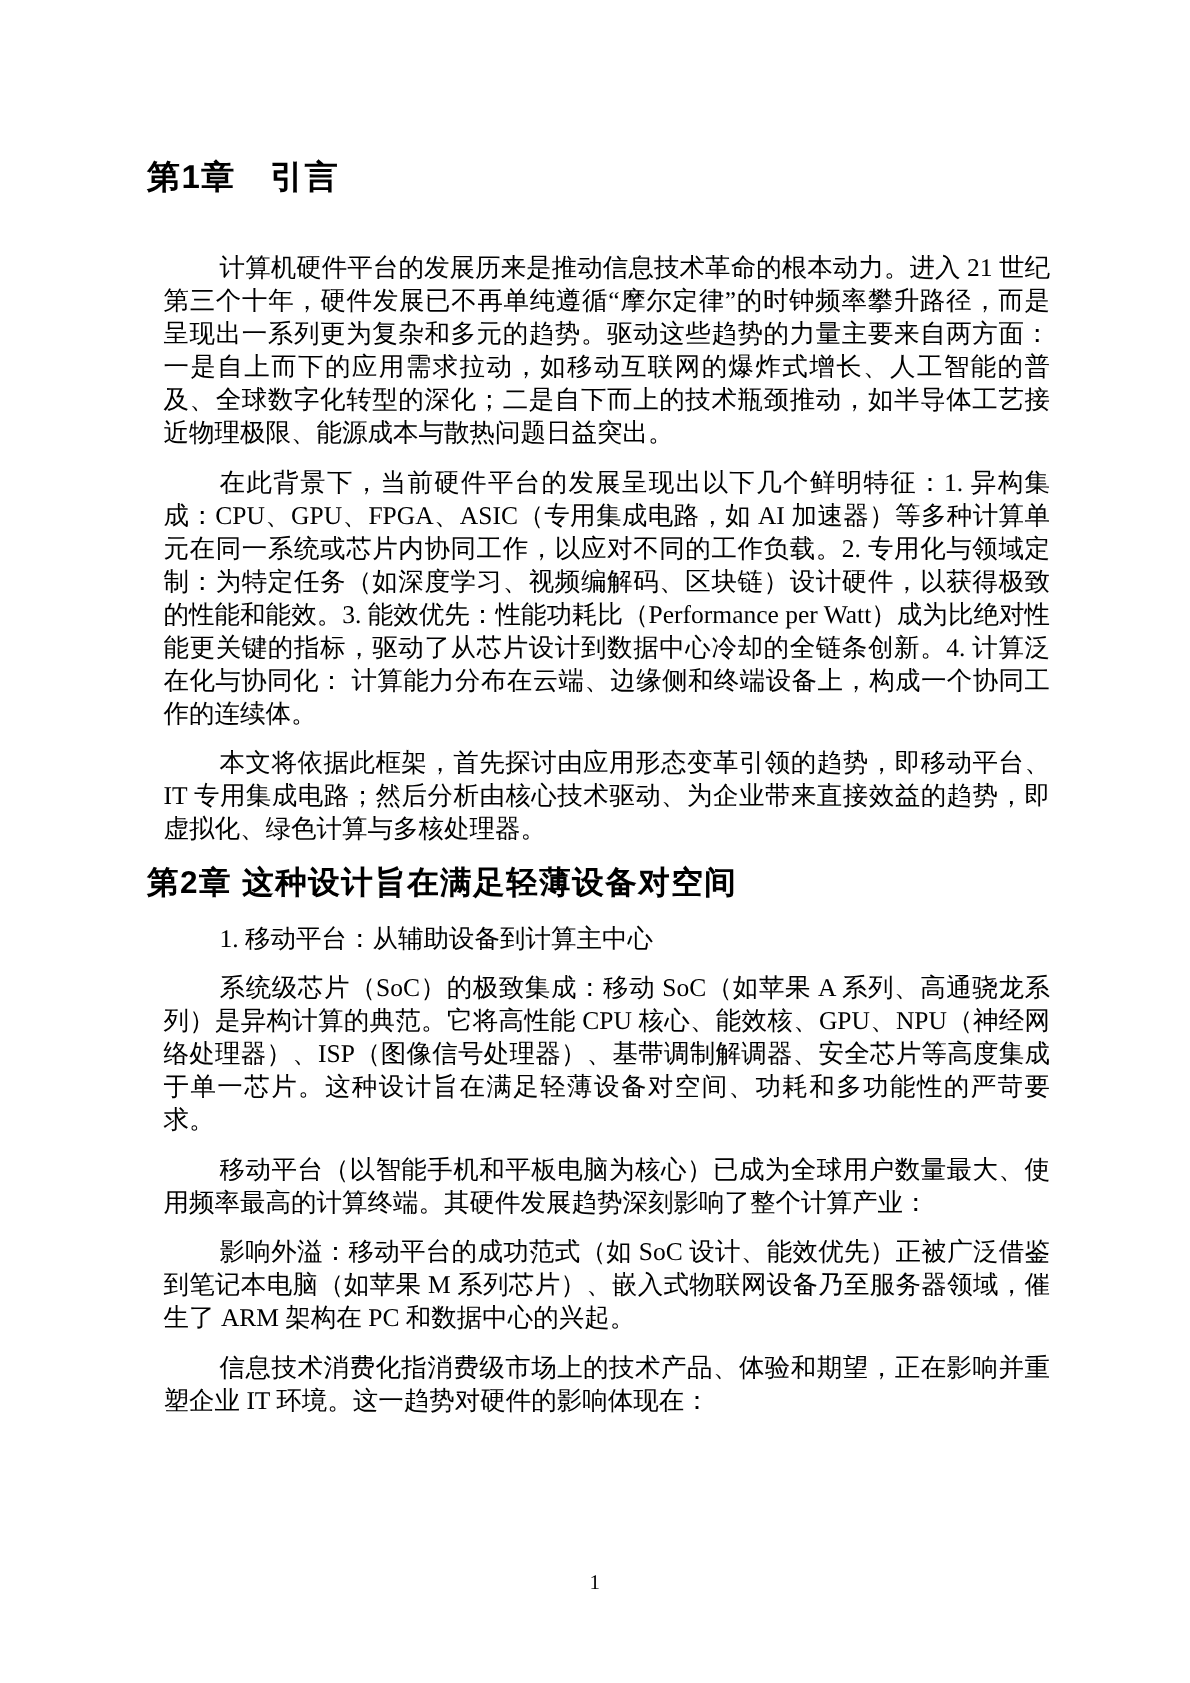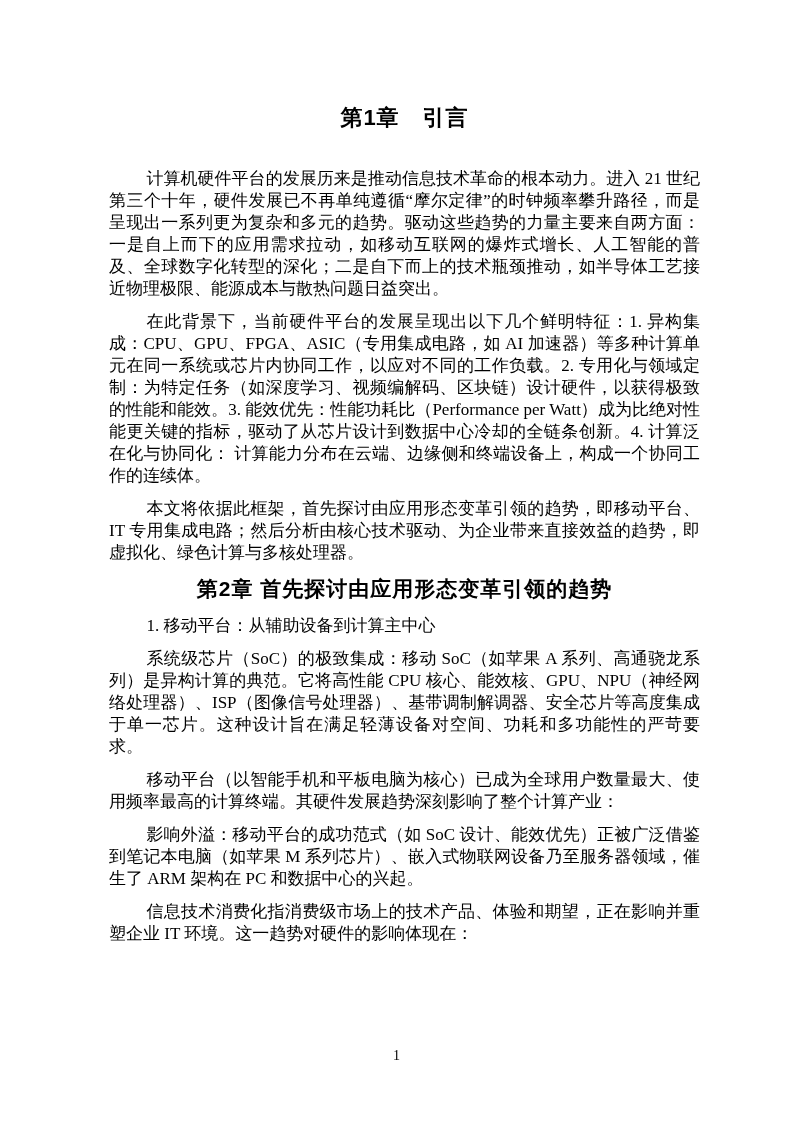--- a/index.html
+++ b/index.html
@@ -16,21 +16,21 @@
     box-sizing: border-box;
     padding: 104px 82px 0 98px;
     overflow: hidden;
     color: #000000;
     font-family: "Liberation Serif", serif;
   }
   .chapter-title {
     font-family: "Liberation Sans", sans-serif;
     font-weight: 700;
     color: #000000;
-    text-align: center;
+    text-align: left;
     letter-spacing: 1px;
   }
   .h1 {
     font-size: 22px;
     line-height: 28px;
     margin: 0 0 36px 0;
   }
   .h2 {
     font-size: 21px;
     line-height: 28px;
@@ -60,21 +60,21 @@
 <body>
 
 <div class="page">
 
   <h1 class="chapter-title h1">第1章　引言</h1>
 
   <p class="body-par">计算机硬件平台的发展历来是推动信息技术革命的根本动力。进入 21 世纪第三个十年，硬件发展已不再单纯遵循“摩尔定律”的时钟频率攀升路径，而是呈现出一系列更为复杂和多元的趋势。驱动这些趋势的力量主要来自两方面：一是自上而下的应用需求拉动，如移动互联网的爆炸式增长、人工智能的普及、全球数字化转型的深化；二是自下而上的技术瓶颈推动，如半导体工艺接近物理极限、能源成本与散热问题日益突出。</p>
   <p class="body-par">在此背景下，当前硬件平台的发展呈现出以下几个鲜明特征：1. 异构集成：CPU、GPU、FPGA、ASIC（专用集成电路，如 AI 加速器）等多种计算单元在同一系统或芯片内协同工作，以应对不同的工作负载。2. 专用化与领域定制：为特定任务（如深度学习、视频编解码、区块链）设计硬件，以获得极致的性能和能效。3. 能效优先：性能功耗比（Performance per Watt）成为比绝对性能更关键的指标，驱动了从芯片设计到数据中心冷却的全链条创新。4. 计算泛在化与协同化： 计算能力分布在云端、边缘侧和终端设备上，构成一个协同工作的连续体。</p>
   <p class="body-par">本文将依据此框架，首先探讨由应用形态变革引领的趋势，即移动平台、IT 专用集成电路；然后分析由核心技术驱动、为企业带来直接效益的趋势，即虚拟化、绿色计算与多核处理器。</p>
 
-  <h2 class="chapter-title h2">第2章 首先探讨由应用形态变革引领的趋势</h2>
+  <h2 class="chapter-title h2">第2章 这种设计旨在满足轻薄设备对空间</h2>
 
   <p class="body-par">1. 移动平台：从辅助设备到计算主中心</p>
   <p class="body-par">系统级芯片（SoC）的极致集成：移动 SoC（如苹果 A 系列、高通骁龙系列）是异构计算的典范。它将高性能 CPU 核心、能效核、GPU、NPU（神经网络处理器）、ISP（图像信号处理器）、基带调制解调器、安全芯片等高度集成于单一芯片。这种设计旨在满足轻薄设备对空间、功耗和多功能性的严苛要求。</p>
   <p class="body-par">移动平台（以智能手机和平板电脑为核心）已成为全球用户数量最大、使用频率最高的计算终端。其硬件发展趋势深刻影响了整个计算产业：</p>
   <p class="body-par">影响外溢：移动平台的成功范式（如 SoC 设计、能效优先）正被广泛借鉴到笔记本电脑（如苹果 M 系列芯片）、嵌入式物联网设备乃至服务器领域，催生了 ARM 架构在 PC 和数据中心的兴起。</p>
   <p class="body-par">信息技术消费化指消费级市场上的技术产品、体验和期望，正在影响并重塑企业 IT 环境。这一趋势对硬件的影响体现在：</p>
 
   <div class="page-number">1</div>
 </div>
 

